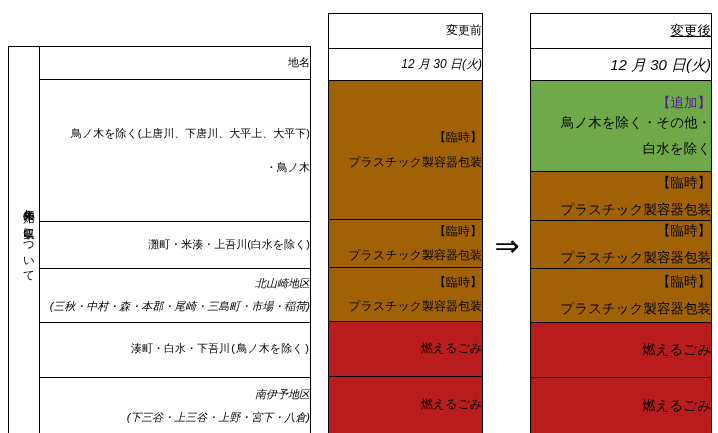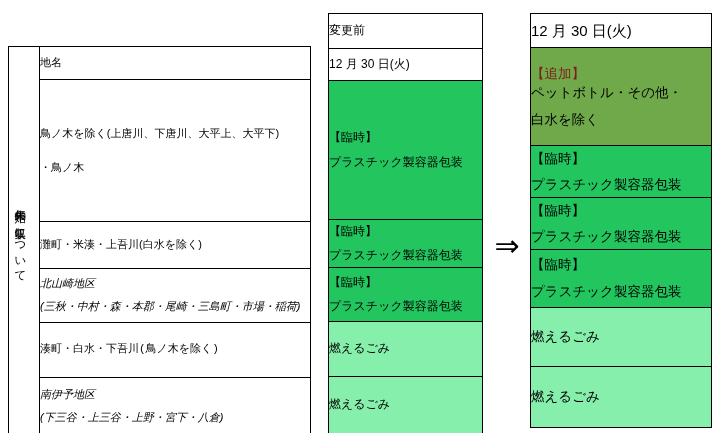--- a/index.html
+++ b/index.html
@@ -18,21 +18,21 @@
 
   
   .tbl {
     position: absolute;
     border-collapse: collapse;
     table-layout: fixed;
     background: #ffffff;
   }
   .tbl td {
     border: 1px solid #000000;
-    text-align: left;
+    text-align: right;
     vertical-align: middle;
     padding: 0;
     line-height: 1.45;
   }
 
   
   #left-table {
     left: 8px;
     top: 46px;
     width: 303px;
@@ -67,28 +67,28 @@
     left: 530px;
     top: 13px;
     width: 182px;
     height: 415px;
   }
   #before-table td, #after-table td { font-size: 12px; }
   #after-table td { font-size: 13.5px; }
 
   .col-title { font-size: 15px; height: 34px; }
   #after-table .col-title .u { text-decoration: underline; }
-  .col-date  { font-size: 14px; height: 31px; }
+  .col-date  { font-size: 14px; height: 31px; font-style: italic; }
   #after-table .col-date { font-size: 15px; }
 
-  .c-blue   { background: #22c55e; }
-  .c-yellow { background: #86efac; }
+  .c-blue   { background: #a16207; }
+  .c-yellow { background: #b91c1c; }
   .c-green  { background: #6fa94a; }
 
-  .tag-add { color: #7f1d1d; display: block; }
+  .tag-add { color: #4c1d95; display: block; }
   .cell-line { display: block; }
   .cell-line + .cell-line { margin-top: 7px; }
 
   
   #arrow {
     position: absolute;
     left: 487px;
     top: 229px;
     width: 40px;
     height: 34px;
@@ -186,28 +186,33 @@
       <span class="cell-line">燃えるごみ</span>
     </td>
   </tr>
 </tbody>
   </table>
 
 <div id="arrow">⇒</div>
 
 <table class="tbl" id="after-table">
   <tbody>
+      <tr>
+    <td class="col-title">
+      <span class="u">変更後</span>
+    </td>
+  </tr>
   <tr>
     <td class="col-date">12 月 30 日(火)</td>
   </tr>
 
   <tr>
     <td class="c-green" style="height:90px;">
       <span class="tag-add">【追加】</span>
-      <span class="cell-line">ペットボトル・その他・</span>
+      <span class="cell-line">鳥ノ木を除く・その他・</span>
       <span class="cell-line">白水を除く</span>
     </td>
   </tr>
 
   <tr>
     <td class="c-blue" style="height:48px;">
       <span class="cell-line">【臨時】</span>
       <span class="cell-line">プラスチック製容器包装</span>
     </td>
   </tr>

